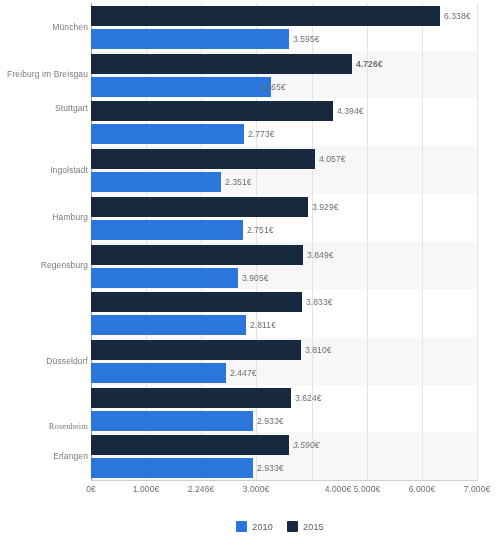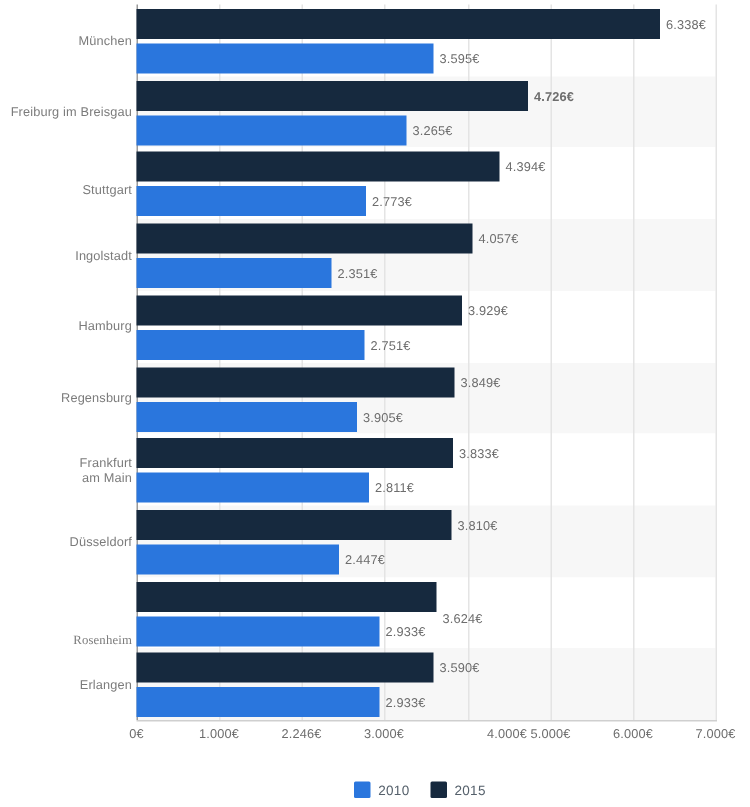--- a/index.html
+++ b/index.html
@@ -155,35 +155,31 @@
 
 <div id="chart-root">
 
   <div class="cat-wrap">
       <div class="cat-label" style="top: 18.6px;">
         <div>München</div>
       </div>
       <div class="cat-label" style="top: 66.3px;">
         <div>Freiburg im Breisgau</div>
       </div>
-      <div class="cat-label" style="top: 118px;">
+      <div class="cat-label" style="top: 100px;">
         <div>Stuttgart</div>
       </div>
       <div class="cat-label" style="top: 161.7px;">
         <div>Ingolstadt</div>
       </div>
       <div class="cat-label" style="top: 209.4px;">
         <div>Hamburg</div>
       </div>
       <div class="cat-label" style="top: 257.1px;">
         <div>Regensburg</div>
-      </div>
-      <div class="cat-label" style="top: 299.55px;">
-        <div>Frankfurt</div>
-        <div>am Main</div>
       </div>
       <div class="cat-label" style="top: 352.5px;">
         <div>Düsseldorf</div>
       </div>
       <div class="cat-label" style="top: 418px; font-family: Liberation Serif, serif;">
         <div>Rosenheim</div>
       </div>
       <div class="cat-label" style="top: 447.9px;">
         <div>Erlangen</div>
       </div>
@@ -213,21 +209,21 @@
         <div class="gridline" style="left: 386px;"></div>
       </div>
     <div>
         <div class="bar y2015" style="width: 349px; top: 3px; background: rgb(22, 41, 62);"></div>
         <div class="bar-label" style="left: 353px; top: 3px;">6.338€</div>
         <div class="bar y2010" style="width: 198px; top: 26px; background: rgb(42, 118, 221);"></div>
         <div class="bar-label" style="left: 202px; top: 26px;">3.595€</div>
         <div class="bar y2015" style="width: 261px; top: 50.7px; background: rgb(22, 41, 62);"></div>
         <div class="bar-label" style="left: 265px; top: 50.7px; font-weight: bold;">4.726€</div>
         <div class="bar y2010" style="width: 180px; top: 73.7px; background: rgb(42, 118, 221);"></div>
-        <div class="bar-label" style="left: 184px; top: 73.7px;">3.265€</div>
+        <div class="bar-label" style="left: 168px; top: 73.7px; font-style: italic;">3.265€</div>
         <div class="bar y2015" style="width: 242px; top: 98.4px; background: rgb(22, 41, 62);"></div>
         <div class="bar-label" style="left: 246px; top: 98.4px;">4.394€</div>
         <div class="bar y2010" style="width: 153px; top: 121.4px; background: rgb(42, 118, 221);"></div>
         <div class="bar-label" style="left: 157px; top: 121.4px;">2.773€</div>
         <div class="bar y2015" style="width: 224px; top: 146.1px; background: rgb(22, 41, 62);"></div>
         <div class="bar-label" style="left: 228px; top: 146.1px;">4.057€</div>
         <div class="bar y2010" style="width: 130px; top: 169.1px; background: rgb(42, 118, 221);"></div>
         <div class="bar-label" style="left: 134px; top: 169.1px;">2.351€</div>
         <div class="bar y2015" style="width: 217px; top: 193.8px; background: rgb(22, 41, 62);"></div>
         <div class="bar-label" style="left: 221px; top: 193.8px;">3.929€</div>
@@ -239,25 +235,25 @@
         <div class="bar-label" style="left: 151px; top: 264.5px;">3.905€</div>
         <div class="bar y2015" style="width: 211px; top: 289.2px; background: rgb(22, 41, 62);"></div>
         <div class="bar-label" style="left: 215px; top: 289.2px;">3.833€</div>
         <div class="bar y2010" style="width: 155px; top: 312.2px; background: rgb(42, 118, 221);"></div>
         <div class="bar-label" style="left: 159px; top: 312.2px;">2.811€</div>
         <div class="bar y2015" style="width: 210px; top: 336.9px; background: rgb(22, 41, 62);"></div>
         <div class="bar-label" style="left: 214px; top: 336.9px;">3.810€</div>
         <div class="bar y2010" style="width: 135px; top: 359.9px; background: rgb(42, 118, 221);"></div>
         <div class="bar-label" style="left: 139px; top: 359.9px;">2.447€</div>
         <div class="bar y2015" style="width: 200px; top: 384.6px; background: rgb(22, 41, 62);"></div>
-        <div class="bar-label" style="left: 204px; top: 384.6px; margin-top: 14px;">3.624€</div>
+        <div class="bar-label" style="left: 204px; top: 384.6px;">3.624€</div>
         <div class="bar y2010" style="width: 162px; top: 407.6px; background: rgb(42, 118, 221);"></div>
         <div class="bar-label" style="left: 166px; top: 407.6px;">2.933€</div>
         <div class="bar y2015" style="width: 198px; top: 432.3px; background: rgb(22, 41, 62);"></div>
-        <div class="bar-label" style="left: 202px; top: 432.3px;">3.590€</div>
+        <div class="bar-label" style="left: 202px; top: 432.3px; font-style: italic;">3.590€</div>
         <div class="bar y2010" style="width: 162px; top: 455.3px; background: rgb(42, 118, 221);"></div>
         <div class="bar-label" style="left: 166px; top: 455.3px;">2.933€</div>
       </div>
   </div>
 
   <div class="baseline"></div>
 
   <div id="xticks">
       <div class="xtick" style="left: 91px;">0€</div>
       <div class="xtick" style="left: 146px;">1.000€</div>

